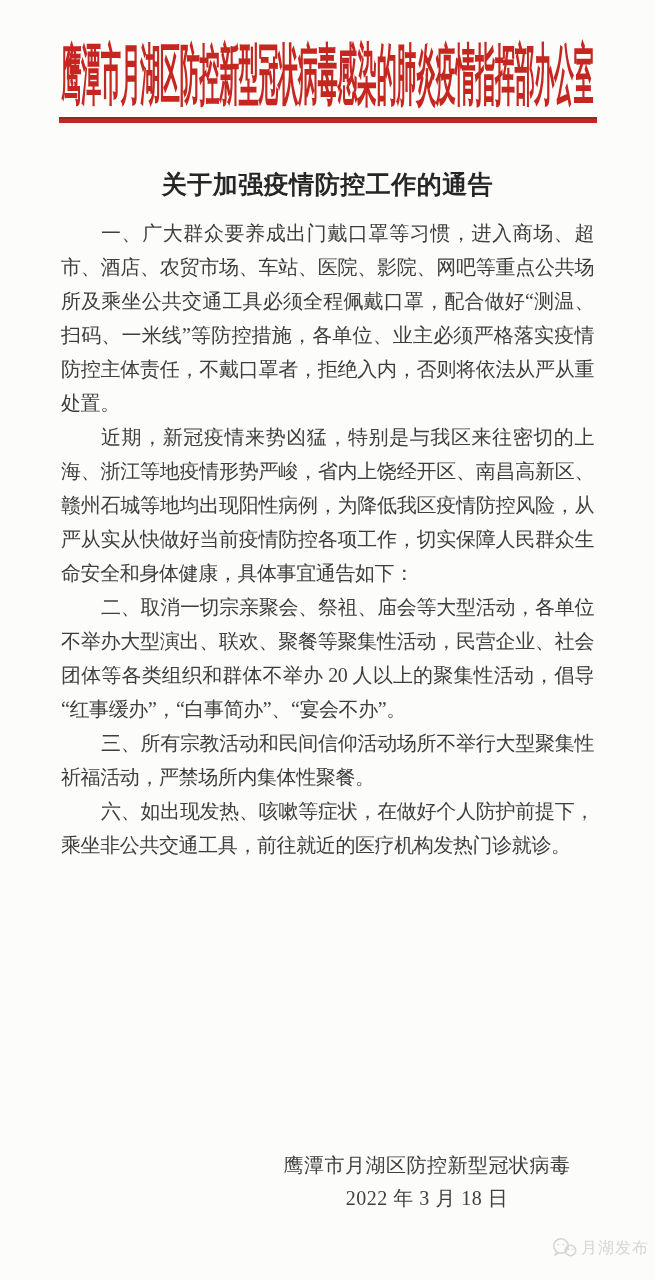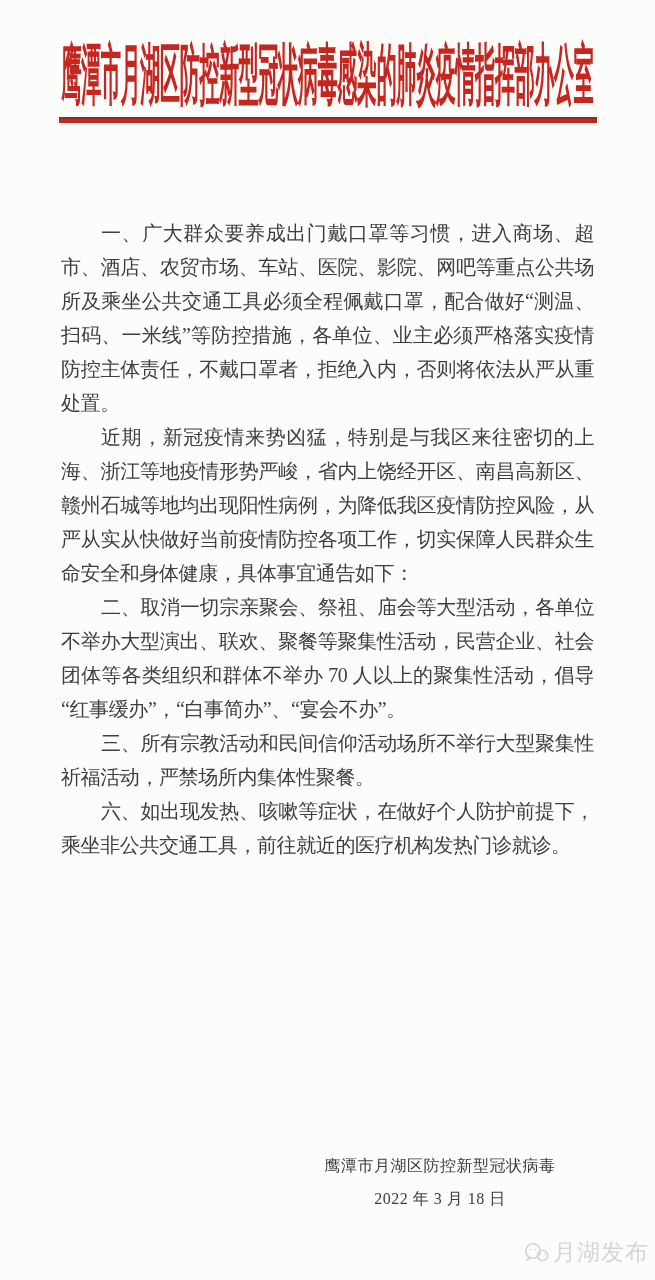--- a/index.html
+++ b/index.html
@@ -58,54 +58,55 @@
     letter-spacing:-0.4px;
     text-align:justify;
     text-justify:inter-ideograph;
   }
   .doc-body p{
     margin:0;
     text-indent:2em;
   }
   .signature{
     position:absolute;
-    top:1149px;left:260px;width:360px;
+    top:1149px;left:247px;width:360px;
     text-align:center;
-    font-size:16px;
+    font-size:20px;
     line-height:33px;
     letter-spacing:0.5px;
   }
   .signature .sig-line{display:block;}
   .watermark{
     position:absolute;
     top:1237px;right:6px;
     display:flex;
     align-items:center;
     gap:3px;
     color:var(--watermark_gray);
-    font-size:23px;
+    font-size:16px;
     letter-spacing:1px;
     font-family:"Liberation Sans","DejaVu Sans",sans-serif;
   }
   .watermark svg{display:block;}
 </style>
 </head>
 <body>
 
 <div class="page">
 
   <div class="org-banner">鹰潭市月湖区防控新型冠状病毒感染的肺炎疫情指挥部办公室</div>
 
   <div class="red-rule"></div>
 
+  <h1 class="doc-title">关于加强疫情防控工作的通告</h1>
 
   <div class="doc-body">
     <p>一、广大群众要养成出门戴口罩等习惯，进入商场、超市、酒店、农贸市场、车站、医院、影院、网吧等重点公共场所及乘坐公共交通工具必须全程佩戴口罩，配合做好“测温、扫码、一米线”等防控措施，各单位、业主必须严格落实疫情防控主体责任，不戴口罩者，拒绝入内，否则将依法从严从重处置。</p>
     <p>近期，新冠疫情来势凶猛，特别是与我区来往密切的上海、浙江等地疫情形势严峻，省内上饶经开区、南昌高新区、赣州石城等地均出现阳性病例，为降低我区疫情防控风险，从严从实从快做好当前疫情防控各项工作，切实保障人民群众生命安全和身体健康，具体事宜通告如下：</p>
-    <p>二、取消一切宗亲聚会、祭祖、庙会等大型活动，各单位不举办大型演出、联欢、聚餐等聚集性活动，民营企业、社会团体等各类组织和群体不举办 70 人以上的聚集性活动，倡导“红事缓办”，“白事简办”、“宴会不办”。</p>
+    <p>二、取消一切宗亲聚会、祭祖、庙会等大型活动，各单位不举办大型演出、联欢、聚餐等聚集性活动，民营企业、社会团体等各类组织和群体不举办 20 人以上的聚集性活动，倡导“红事缓办”，“白事简办”、“宴会不办”。</p>
     <p>三、所有宗教活动和民间信仰活动场所不举行大型聚集性祈福活动，严禁场所内集体性聚餐。</p>
     <p>六、如出现发热、咳嗽等症状，在做好个人防护前提下，乘坐非公共交通工具，前往就近的医疗机构发热门诊就诊。</p>
   </div>
 
   <div class="signature">
     <span class="sig-line">鹰潭市月湖区防控新型冠状病毒</span>
     <span class="sig-line">2022 年 3 月 18 日</span>
   </div>
 
   <div class="watermark">

